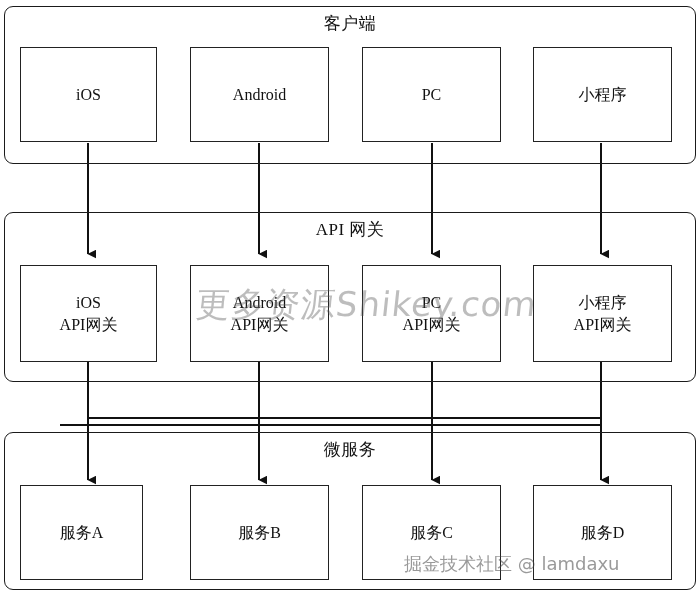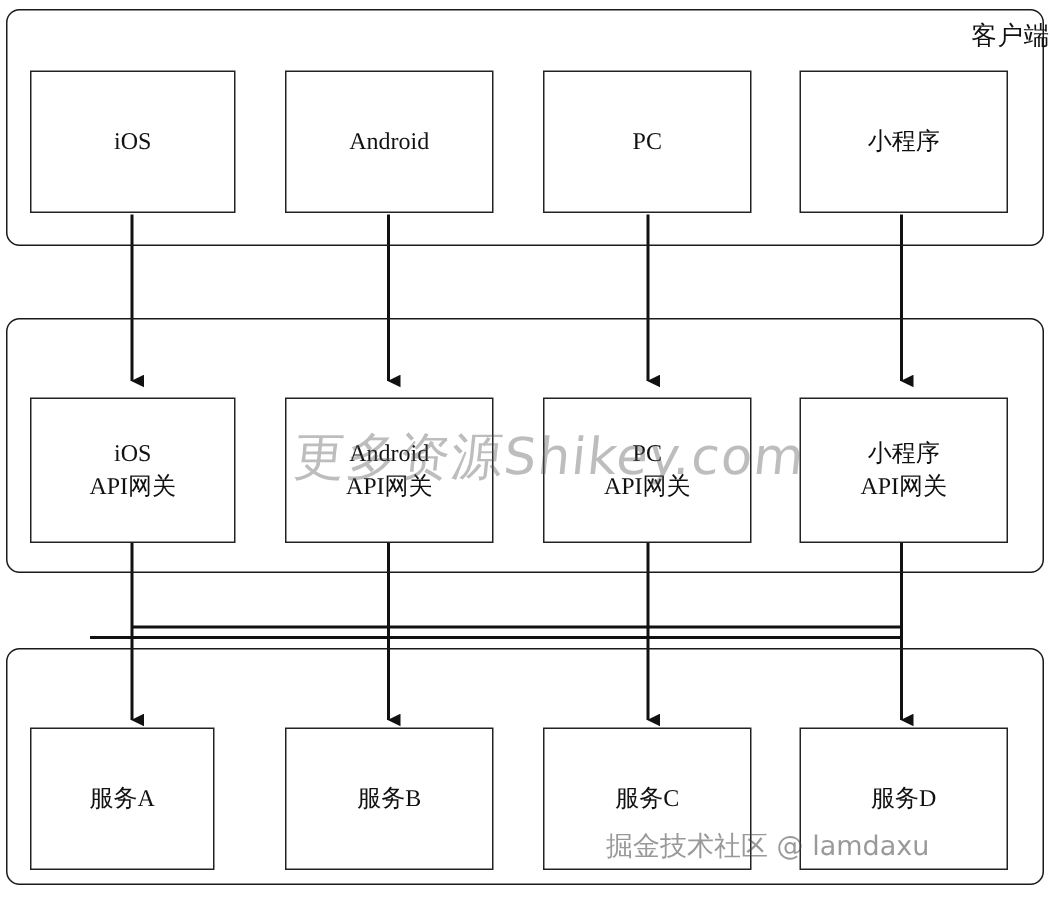--- a/index.html
+++ b/index.html
@@ -30,21 +30,21 @@
     position: absolute;
     box-sizing: border-box;
     border: 1.6px solid #1a1a1a;
     border-radius: 9px;
     background: transparent;
   }
   .tier-title {
     position: absolute;
     left: 0;
     right: 0;
-    text-align: right;
+    text-align: center;
     font-size: 17px;
     color: #111111;
     letter-spacing: 0.5px;
     white-space: nowrap;
   }
   .node {
     position: absolute;
     box-sizing: border-box;
     border: 1.7px solid #222222;
     background: #ffffff;
@@ -125,40 +125,42 @@
   </div>
   <div class="node" style="left:362px; top:47px; width:139px; height:95px;">
     <span class="l1">PC</span>
   </div>
   <div class="node" style="left:533px; top:47px; width:139px; height:95px;">
     <span class="l1">小程序</span>
   </div>
 
   <div class="tier" style="left:4px; top:212px; width:692px; height:170px;">
   </div>
+  <div class="tier-title" style="top:218px;">API 网关</div>
 
   <div class="node" style="left:20px; top:265px; width:137px; height:97px;">
     <span class="l1">iOS</span>
     <span class="l2">API网关</span>
   </div>
   <div class="node" style="left:190px; top:265px; width:139px; height:97px;">
     <span class="l1">Android</span>
     <span class="l2">API网关</span>
   </div>
   <div class="node" style="left:362px; top:265px; width:139px; height:97px;">
     <span class="l1">PC</span>
     <span class="l2">API网关</span>
   </div>
   <div class="node" style="left:533px; top:265px; width:139px; height:97px;">
     <span class="l1">小程序</span>
     <span class="l2">API网关</span>
   </div>
 
   <div class="tier" style="left:4px; top:432px; width:692px; height:158px;">
   </div>
+  <div class="tier-title" style="top:438px;">微服务</div>
 
   <div class="node" style="left:20px; top:485px; width:123px; height:95px;">
     <span class="l1">服务A</span>
   </div>
   <div class="node" style="left:362px; top:485px; width:139px; height:95px;">
     <span class="l1">服务C</span>
   </div>
   <div class="node" style="left:190px; top:485px; width:139px; height:95px;">
     <span class="l1">服务B</span>
   </div>

